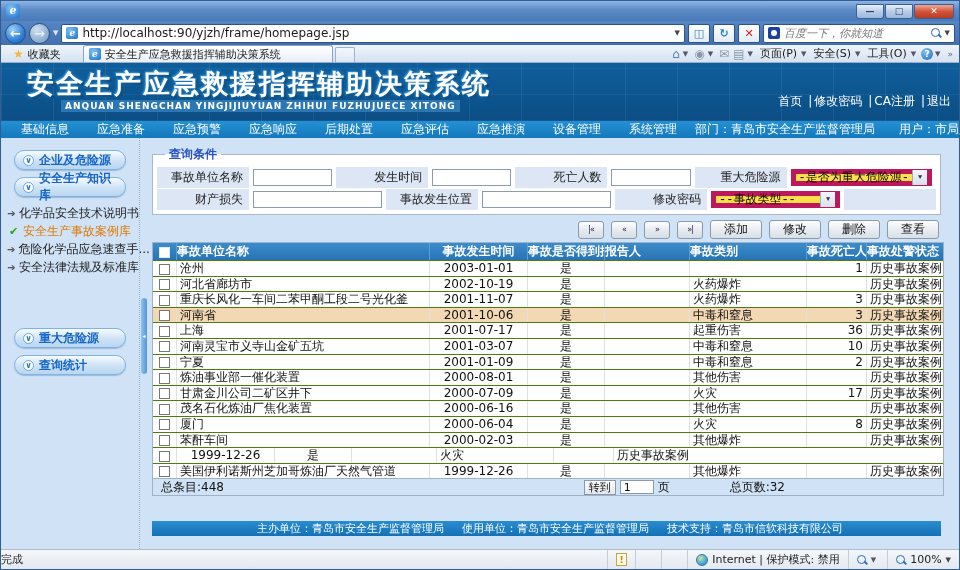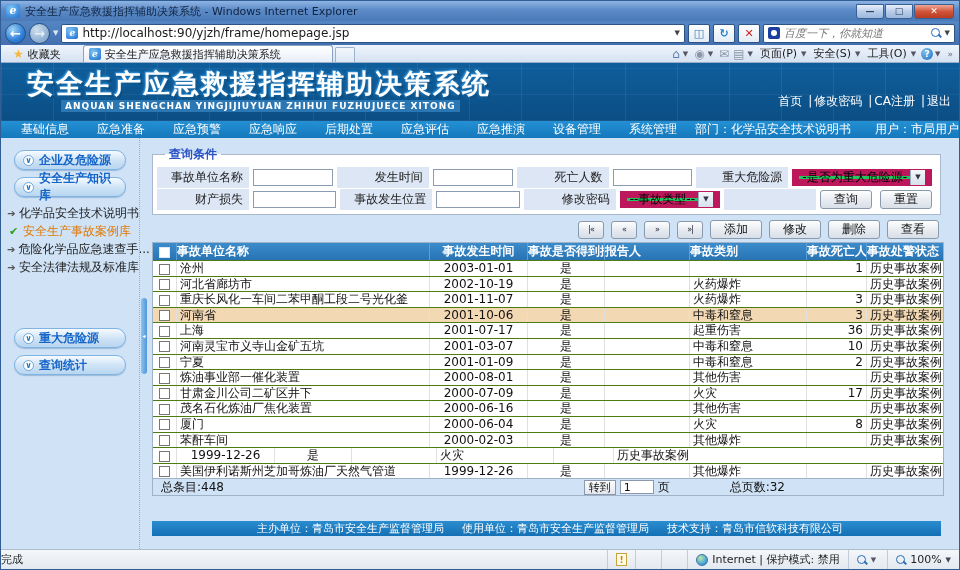--- a/index.html
+++ b/index.html
@@ -87,21 +87,21 @@
     background:linear-gradient(90deg,#8fc3ee,#4f96d8); color:#fff; font-size:6px; line-height:76px; text-align:center; }
 
   .main { flex:1; display:flex; flex-direction:column; padding:8px 18px 0 4px; min-width:0; }
 
   fieldset.query { border:1px solid #a9b8cc; background:#fff; padding:3px 4px 4px 4px; }
   fieldset.query legend { color:#2a52c4; font-size:12px; font-weight:bold; margin-left:8px; padding:0 4px; }
   .qrow { display:flex; height:21px; margin-top:1px; }
   .qlabel { width:92px; flex:0 0 92px; background:#dde6f4; text-align:right; padding:0 6px 0 0; line-height:21px; color:#222; white-space:nowrap; overflow:hidden; }
   .qfield { flex:1; display:flex; align-items:center; padding:1px 4px; }
   .qinput { width:100%; height:17px; border:1px solid #8b9bb0; background:#fff; font-size:12px; padding:0 2px; }
-  .qselect { width:100%; height:17px; border:7px solid #be185d; background:#22c55e; display:flex; align-items:center; font-size:12px; }
+  .qselect { width:100%; height:17px; border:5px solid #be185d; background:#fde047; display:flex; align-items:center; font-size:12px;font-family:Liberation Mono, monospace; }
   .qselect .val { flex:1; padding:0 3px; white-space:nowrap; overflow:hidden; }
   .qselect .darr { width:15px; height:15px; background:linear-gradient(#f4f7fb,#d7e1ec); border-left:1px solid #9bacc0; text-align:center; font-size:7px; line-height:15px; color:#334; }
   .qbtns { justify-content:flex-end; gap:8px; }
   .btn { height:19px; min-width:52px; padding:0 10px; background:linear-gradient(#fefefe,#e9edf2 50%,#d8dfe8); border:1px solid #8a99ac; border-radius:3px; font-size:12px; text-align:center; line-height:17px; color:#111; }
 
   .toolbar { display:flex; justify-content:flex-end; align-items:center; gap:7px; margin:5px 2px 3px 0; }
   .pgbtn { width:26px; height:18px; background:linear-gradient(#fefefe,#e6ebf1 50%,#d6dde6); border:1px solid #8a99ac; border-radius:3px; text-align:center; font-size:8px; line-height:16px; color:#223; letter-spacing:-1px; }
 
   .datatable { border:1px solid #9fb2c8; background:#fff; width:792px; }
   .thead { display:flex; background:linear-gradient(#3c8ccb,#2873b4); color:#fff; font-weight:bold; height:17px; }
@@ -139,21 +139,20 @@
 
   a { color:inherit; text-decoration:none; }
 </style>
 </head>
 <body>
 
 <div class="window">
 
   <div class="titlebar">
     <span class="ie-logo">e</span>
-    <span class="win-title">安全生产应急救援指挥辅助决策系统 - Windows Internet Explorer</span>
     <span class="tb-spacer"></span>
     <span class="winbtns">
       <span class="winbtn">—</span>
       <span class="winbtn">□</span>
       <span class="winbtn close">✕</span>
     </span>
   </div>
 
   <div class="addrbar">
     <span class="navcircle back">←</span>
@@ -217,21 +216,21 @@
         <span class="nav-item">应急准备</span>
         <span class="nav-item">应急预警</span>
         <span class="nav-item">应急响应</span>
         <span class="nav-item">后期处置</span>
         <span class="nav-item">应急评估</span>
         <span class="nav-item">应急推演</span>
         <span class="nav-item">设备管理</span>
         <span class="nav-item">系统管理</span>
       </span>
     <span class="right">
-      <span>部门：化学品安全技术说明书</span>
+      <span>部门：青岛市安全生产监督管理局</span>
       <span>用户：市局用户</span>
     </span>
   </div>
 
   <div class="content">
 
     <div class="sidebar">
         <div class="sb-group">
           <span class="sb-circ">∨</span>
           <span>企业及危险源</span>
@@ -308,24 +307,20 @@
               <input class="qinput" style="">
             </div>
           <div class="qlabel">修改密码</div>
           <div class="qfield">
             <span class="qselect">
               <span class="val">--事故类型--</span>
               <span class="darr">▼</span>
             </span>
           </div>
           <div class="qlabel"></div>
-          <div class="qfield qbtns">
-            <span class="btn">查询</span>
-            <span class="btn">重置</span>
-          </div>
         </div>
       </fieldset>
 
       <div class="toolbar">
         <span class="pgbtn">|«</span>
         <span class="pgbtn">«</span>
         <span class="pgbtn">»</span>
         <span class="pgbtn">»|</span>
         <span class="btn">添加</span>
         <span class="btn">修改</span>

